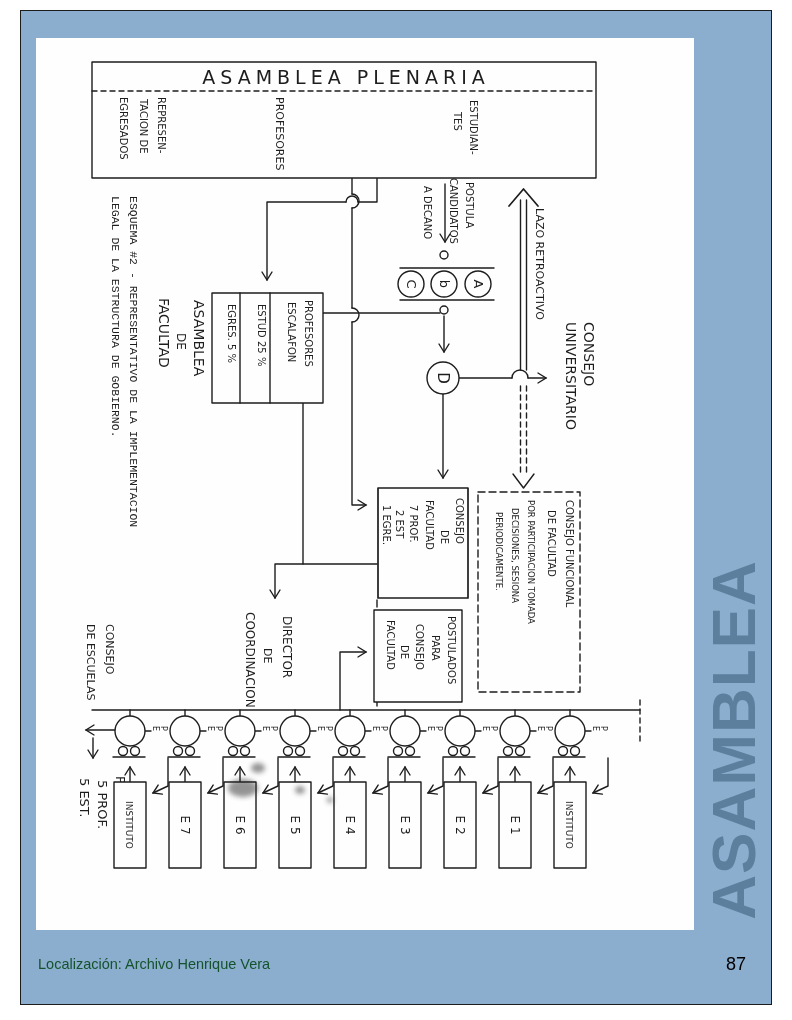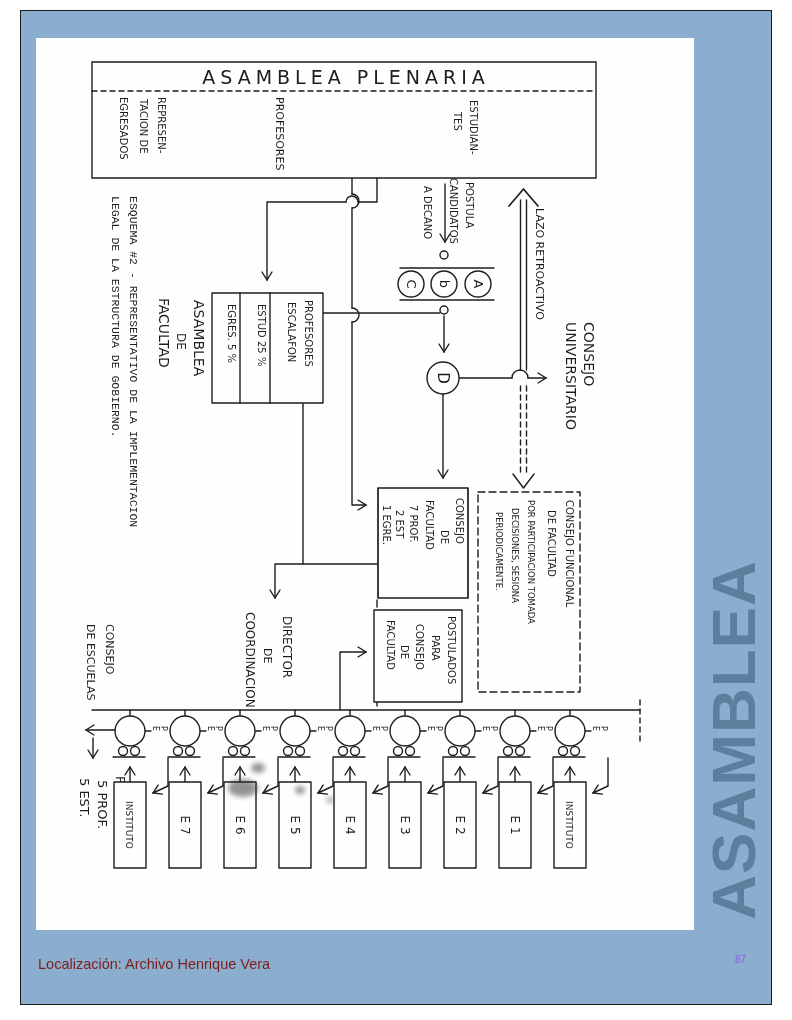--- a/index.html
+++ b/index.html
@@ -5,22 +5,22 @@
   html,body{margin:0;padding:0;background:#ffffff;}
   body{width:792px;height:1020px;position:relative;font-family:"Liberation Sans",sans-serif;overflow:hidden;}
   .card{position:absolute;left:20px;top:10px;width:752px;height:995px;background:#8badce;border:1px solid #1c1c1c;box-sizing:border-box;}
   .scan{position:absolute;left:36px;top:38px;width:658px;height:892px;background:#fefefe;}
   .overlay{position:absolute;left:0;top:0;width:792px;height:1020px;}
   .banner{position:absolute;left:694px;top:555px;width:78px;height:370px;}
   .banner span{position:absolute;left:50%;top:50%;transform:translate(-50%,-50%) rotate(-90deg);
     font-family:"Liberation Sans",sans-serif;font-weight:700;font-size:62px;letter-spacing:1px;
     color:#5d7f9e;white-space:nowrap;}
   .footer{position:absolute;left:20px;top:930px;width:752px;height:75px;}
-  .footer .loc{position:absolute;left:18px;top:26px;font-size:14.5px;color:#7f1d1d;}
-  .footer .pg{position:absolute;right:26px;top:24px;font-size:10px;color:#8b5cf6;}
+  .footer .loc{position:absolute;left:18px;top:26px;font-size:14.5px;color:#14532d;}
+  .footer .pg{position:absolute;right:26px;top:24px;font-size:18px;color:#000000;}
   
   .ink{stroke:#1d1d1d;stroke-width:1.4;fill:none;stroke-linecap:round;stroke-linejoin:round;}
   .thk{stroke-width:1.7;}
   .wf{fill:#fefefe;}
   .t{fill:#1d1d1d;stroke:none;font-family:"DejaVu Sans",sans-serif;}
   .t8{font-size:8px;}
   .t85{font-size:8.5px;}
   .t9{font-size:9px;}
   .t10{font-size:10px;}
   .t11{font-size:11px;}

